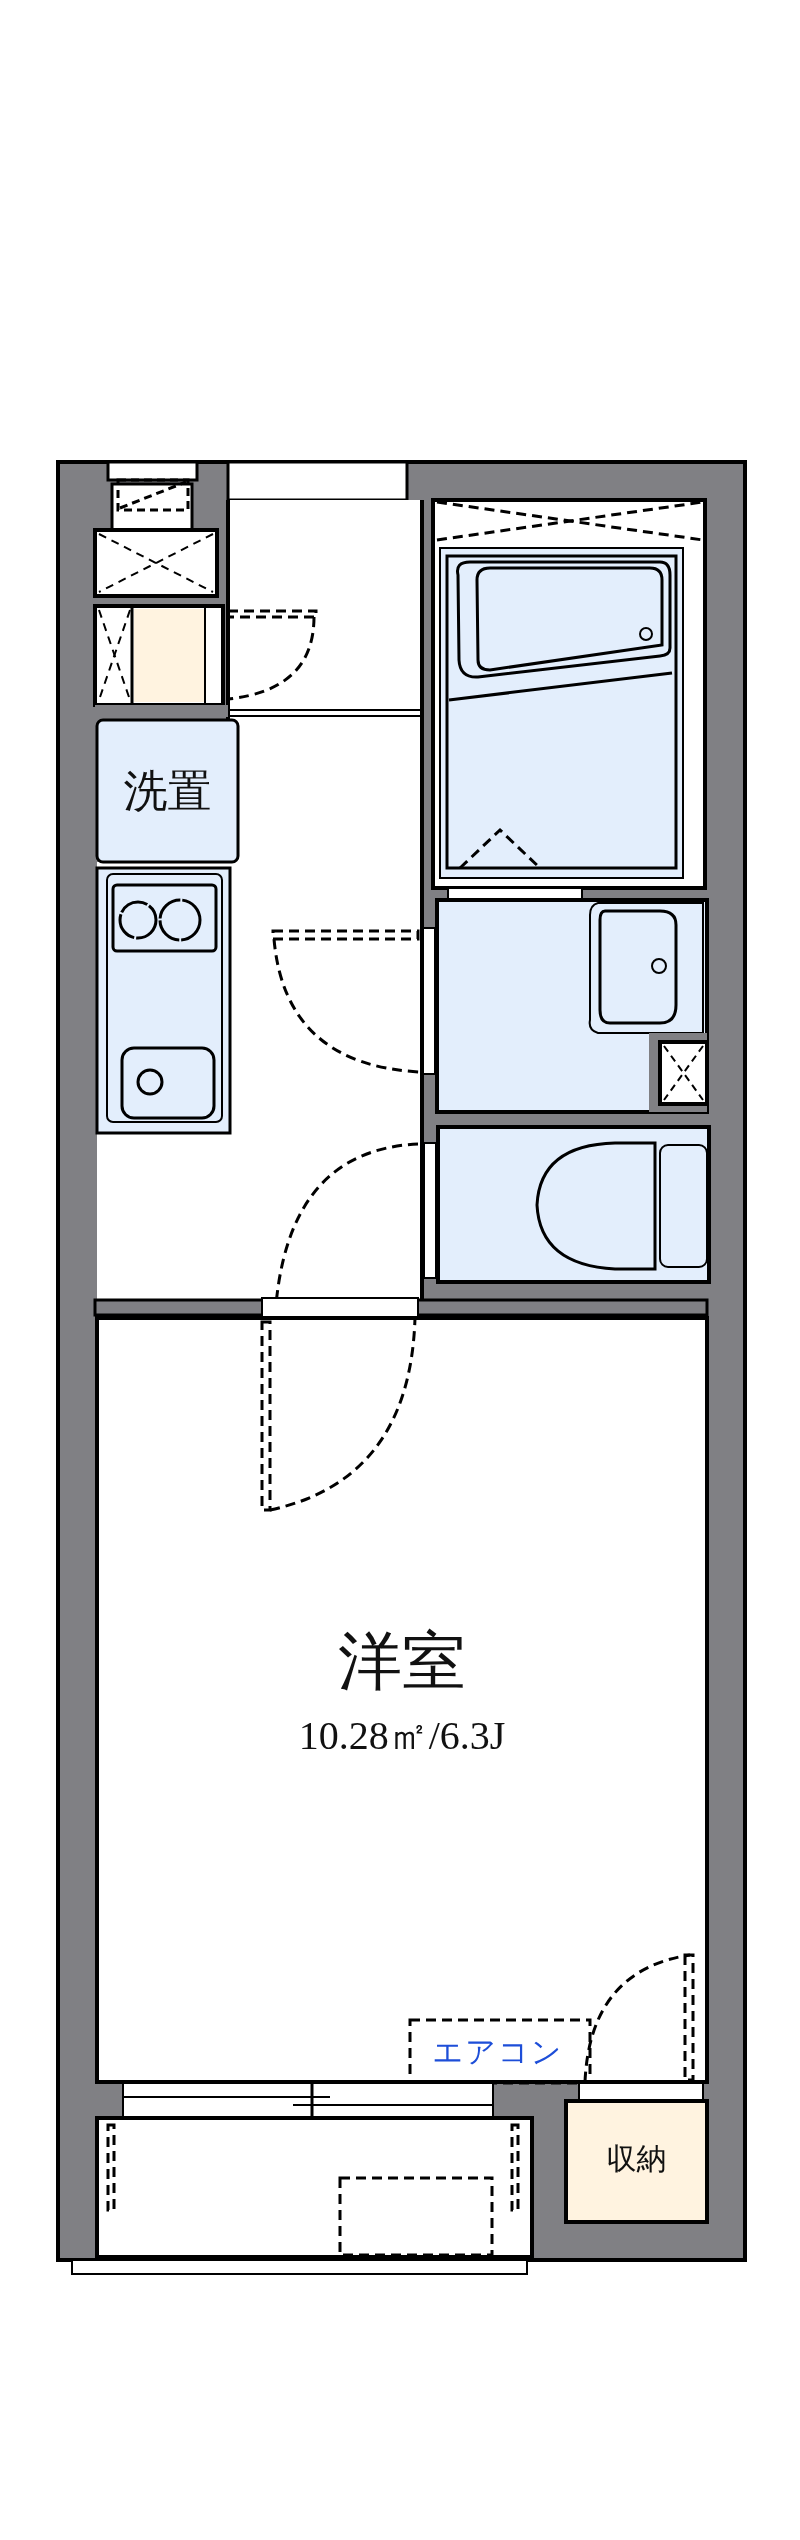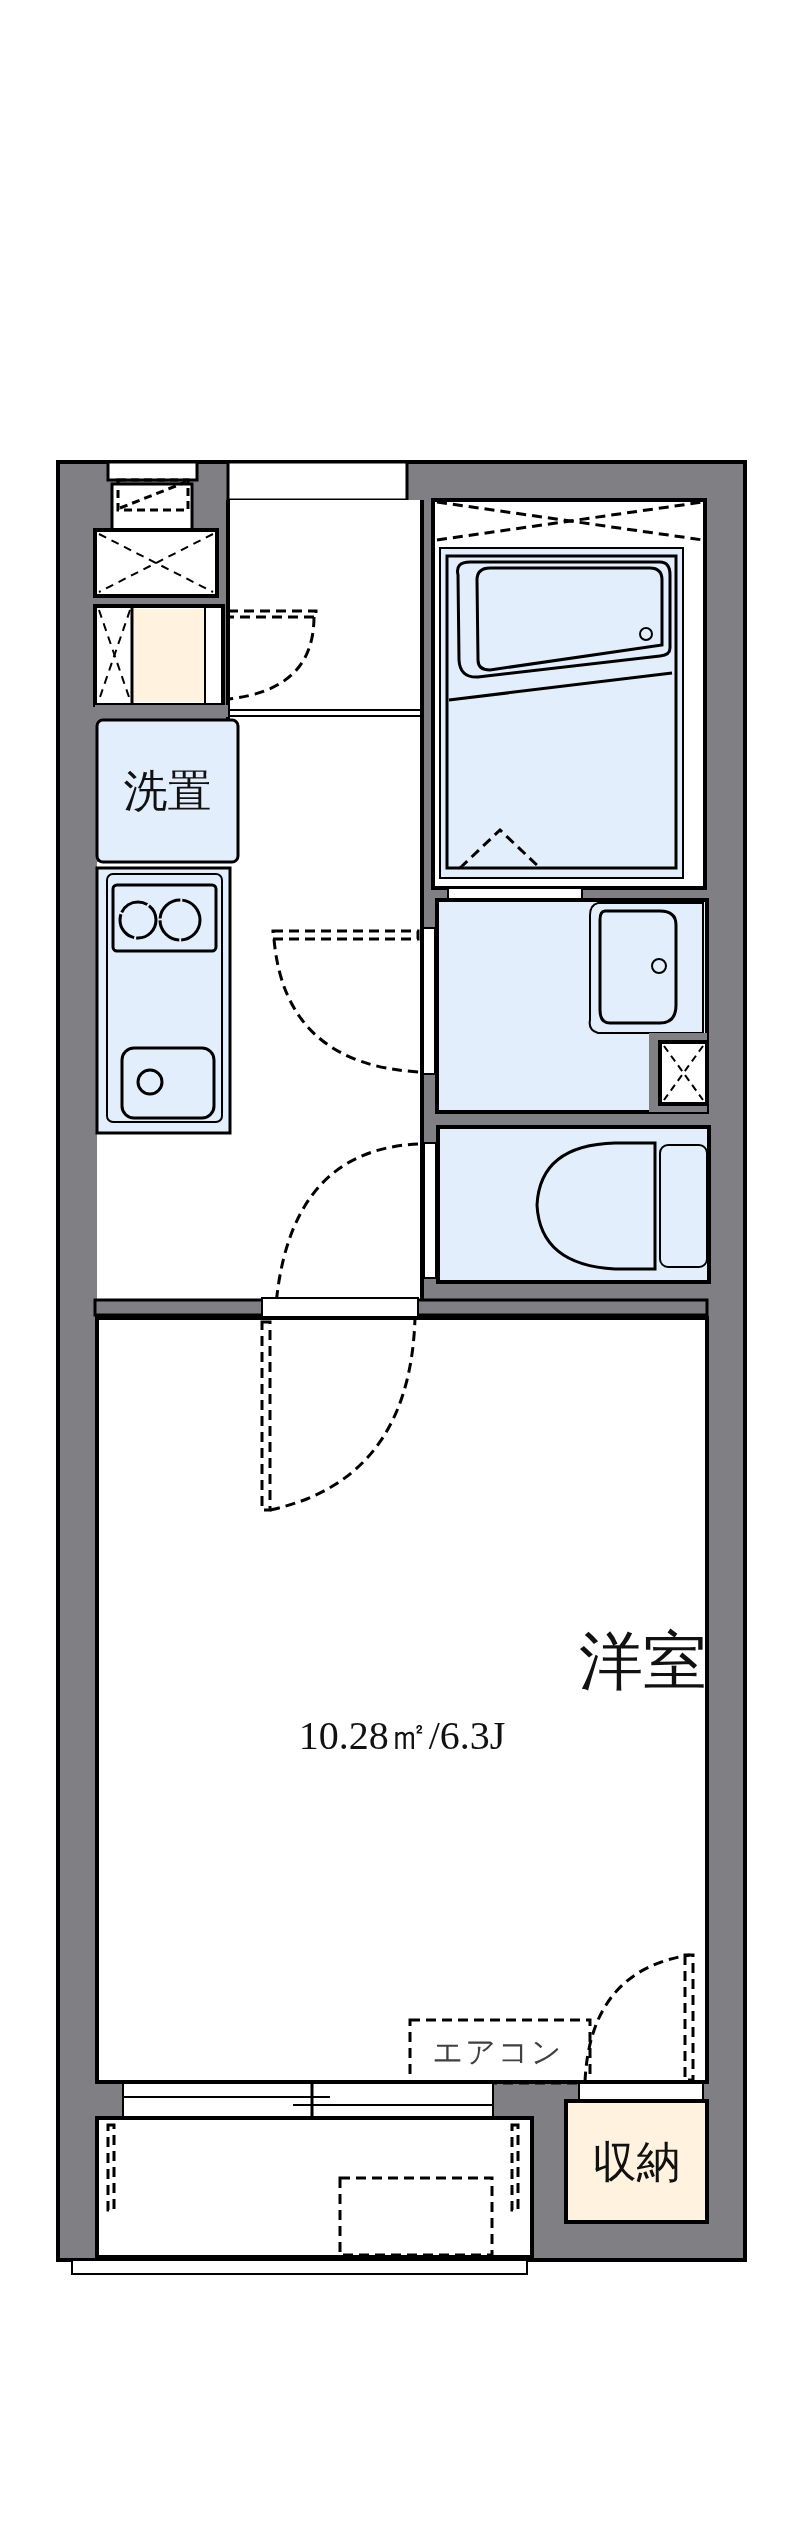--- a/index.html
+++ b/index.html
@@ -1,23 +1,23 @@
 <!DOCTYPE html>
 <html><head>
 <meta charset="utf-8">
 <style>
   html, body { margin: 0; padding: 0; background: #ffffff; }
   body { width: 800px; height: 2540px; position: relative; overflow: hidden; font-family: "DejaVu Sans", sans-serif; }
   svg { position: absolute; left: 0; top: 0; }
   .lbl { position: absolute; color: #111; font-family: "DejaVu Sans", sans-serif; white-space: nowrap; text-align: center; }
   .lbl-wash { left: 97px; top: 720px; width: 141px; height: 142px; line-height: 142px; font-size: 44px; }
-  .lbl-room { left: 97px; top: 1625px; width: 610px; font-size: 64px; line-height: 72px; text-align: right; }
+  .lbl-room { left: 97px; top: 1625px; width: 610px; font-size: 64px; line-height: 72px; }
   .lbl-area { left: 97px; top: 1712px; width: 610px; font-size: 40px; line-height: 48px; font-family: Liberation Serif, serif; }
-  .lbl-ac { left: 412px; top: 2024px; width: 172px; font-size: 30px; line-height: 56px; color: #404040; letter-spacing: 2px; }
-  .lbl-storage { left: 566px; top: 2101px; width: 141px; height: 121px; line-height: 121px; font-size: 44px; }
+  .lbl-ac { left: 412px; top: 2024px; width: 172px; font-size: 30px; line-height: 56px; color: #1d4ed8; letter-spacing: 2px; }
+  .lbl-storage { left: 566px; top: 2101px; width: 141px; height: 121px; line-height: 121px; font-size: 30px; font-family: Liberation Mono, monospace; }
 </style>
 </head>
 <body>
 
 <svg width="800" height="2540" viewBox="0 0 800 2540">
 
   <g>
     <path d="M58 462 H745 V2260 H527 V2257 H97 V2260 H58 Z" fill="#808084" stroke="#000" stroke-width="4"></path>
   </g>
 

